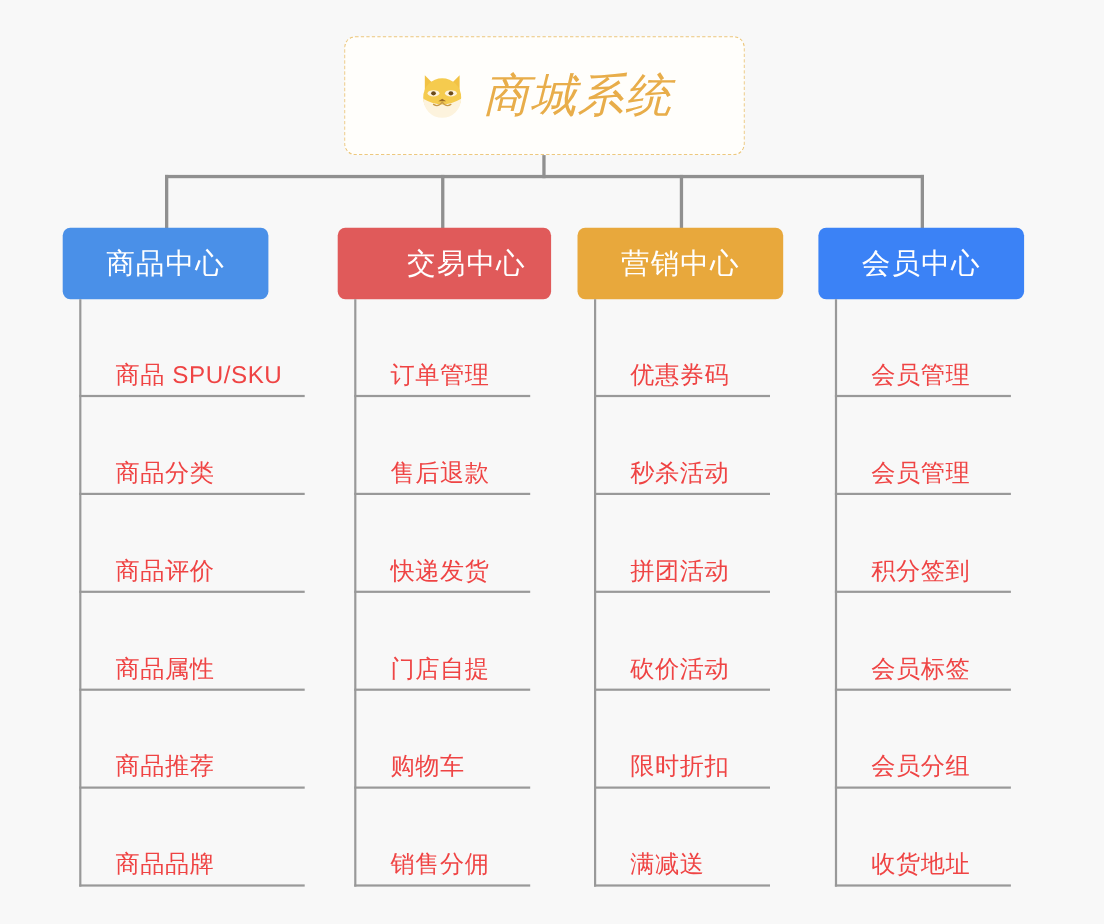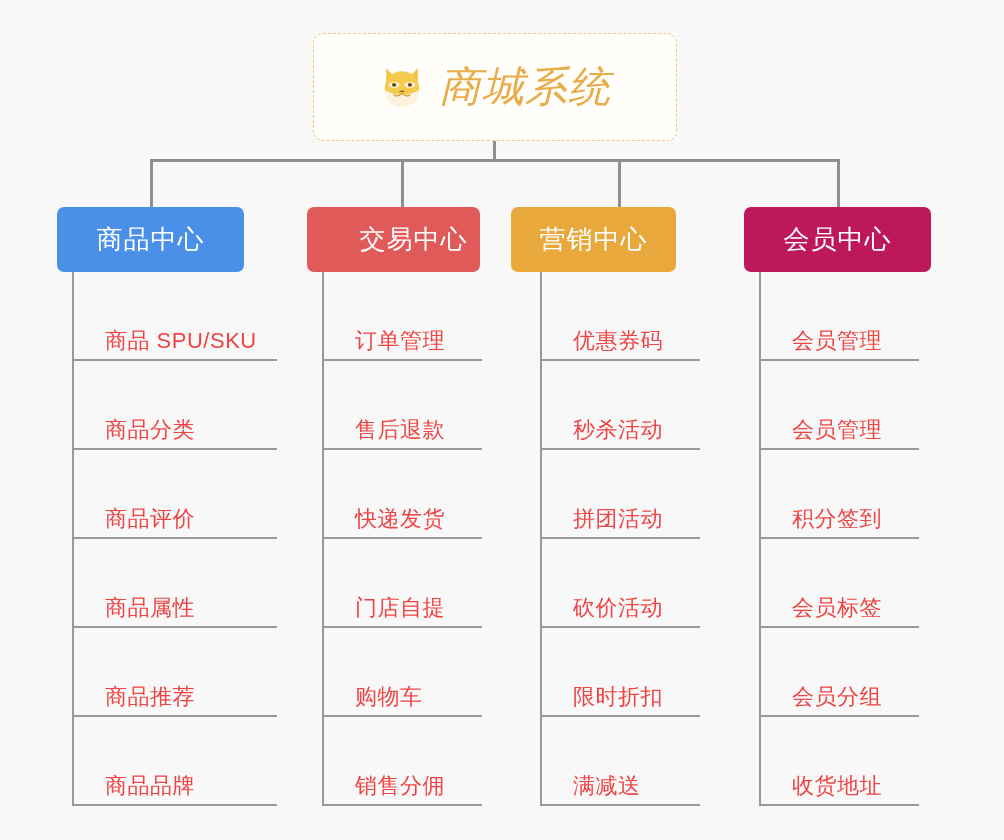--- a/index.html
+++ b/index.html
@@ -168,21 +168,21 @@
         </div>
         <div class="leaf">
           <span class="leaf-text">商品推荐</span>
           <div class="leaf-rule" style="width: 205px;"></div>
         </div>
         <div class="leaf">
           <span class="leaf-text">商品品牌</span>
           <div class="leaf-rule" style="width: 205px;"></div>
         </div>
       </div>
-      <div class="cat-box" style="left: 307px; top: 207px; width: 173px; background: rgb(224, 90, 90); padding-left: 40px;">
+      <div class="cat-box" style="left: 307px; top: 207px; width: 194px; background: rgb(224, 90, 90); padding-left: 40px;">
         <span>交易中心</span>
       </div>
       <div class="column" style="left: 322px;">
         <div class="col-spine" style="height: 534px;"></div>
         <div class="leaf">
           <span class="leaf-text">订单管理</span>
           <div class="leaf-rule" style="width: 160px;"></div>
         </div>
         <div class="leaf">
           <span class="leaf-text">售后退款</span>
@@ -198,21 +198,21 @@
         </div>
         <div class="leaf">
           <span class="leaf-text">购物车</span>
           <div class="leaf-rule" style="width: 160px;"></div>
         </div>
         <div class="leaf">
           <span class="leaf-text">销售分佣</span>
           <div class="leaf-rule" style="width: 160px;"></div>
         </div>
       </div>
-      <div class="cat-box" style="left: 511px; top: 207px; width: 165px; background: rgb(232, 168, 60);">
+      <div class="cat-box" style="left: 525px; top: 207px; width: 187px; background: rgb(232, 168, 60);">
         <span>营销中心</span>
       </div>
       <div class="column" style="left: 540px;">
         <div class="col-spine" style="height: 534px;"></div>
         <div class="leaf">
           <span class="leaf-text">优惠券码</span>
           <div class="leaf-rule" style="width: 160px;"></div>
         </div>
         <div class="leaf">
           <span class="leaf-text">秒杀活动</span>
@@ -228,21 +228,21 @@
         </div>
         <div class="leaf">
           <span class="leaf-text">限时折扣</span>
           <div class="leaf-rule" style="width: 160px;"></div>
         </div>
         <div class="leaf">
           <span class="leaf-text">满减送</span>
           <div class="leaf-rule" style="width: 160px;"></div>
         </div>
       </div>
-      <div class="cat-box" style="left: 744px; top: 207px; width: 187px; background: #be185d;">
+      <div class="cat-box" style="left: 744px; top: 207px; width: 187px; background: #3b82f6;">
         <span>会员中心</span>
       </div>
       <div class="column" style="left: 759px;">
         <div class="col-spine" style="height: 534px;"></div>
         <div class="leaf">
           <span class="leaf-text">会员管理</span>
           <div class="leaf-rule" style="width: 160px;"></div>
         </div>
         <div class="leaf">
           <span class="leaf-text">会员管理</span>

